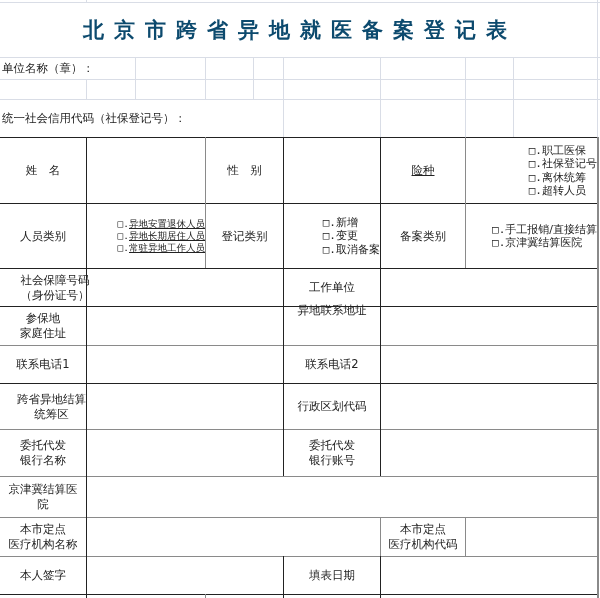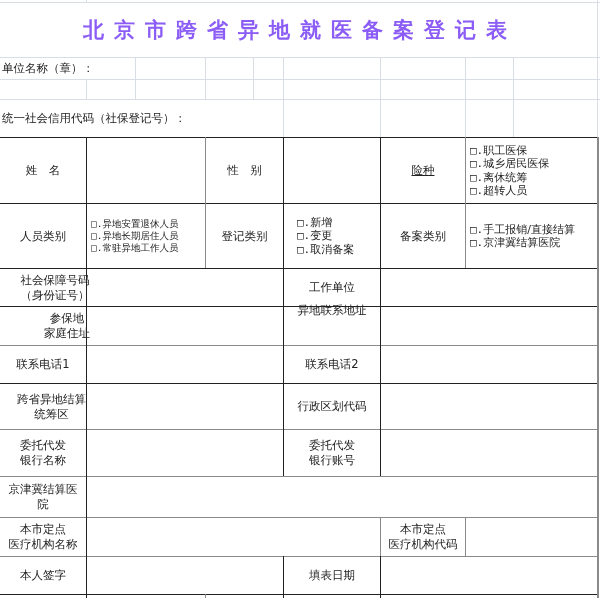--- a/index.html
+++ b/index.html
@@ -2,29 +2,29 @@
 <html><head>
 <meta charset="utf-8">
 <style>
   html, body { margin: 0; padding: 0; background: #ffffff; }
   body { width: 600px; height: 598px; position: relative; overflow: hidden;
          font-family: "DejaVu Sans", "Liberation Sans", sans-serif; color: #222; }
   .abs { position: absolute; box-sizing: border-box; }
   .grid-v { position: absolute; width: 1px; background: #d9dde6; }
   .grid-h { position: absolute; height: 1px; background: #d9dde6; }
   .title { left: 0; top: 3px; width: 600px; height: 54px; display: flex; align-items: center; justify-content: center;
-           font-family: "DejaVu Serif", "Liberation Serif", serif; font-weight: bold; font-size: 21px; letter-spacing: 10px; color: #8b5cf6; }
+           font-family: "DejaVu Serif", "Liberation Serif", serif; font-weight: bold; font-size: 21px; letter-spacing: 10px; color: #0c4a6e; }
   .label-left { font-size: 11.5px; color: #222; }
   .line-b { position: absolute; background: #222; }
   .line-g { position: absolute; background: #8a8a8a; }
   .cell { position: absolute; display: flex; align-items: center; justify-content: center; text-align: center;
           font-size: 11.5px; line-height: 15px; color: #222; box-sizing: border-box; }
-  .cell.left { justify-content: flex-start; text-align: left; padding-left: 4px; }
+  .cell.left { justify-content: flex-end; text-align: left; padding-left: 4px; }
   .opts { display: flex; flex-direction: column; align-items: flex-start; }
-  .opts.small { font-size: 9.5px; line-height: 12px; }
+  .opts.small { font-size: 9.5px; line-height: 12px; text-decoration: underline; }
   .opts.mid { font-size: 11px; line-height: 13.5px; }
   .opt { white-space: nowrap; }
   .opt .box { display: inline-block; font-family: "DejaVu Sans Mono", monospace; }
   .fill { cursor: text; }
 </style>
 </head>
 <body>
 
 <div class="grid-h" style="left:0;top:2px;width:600px;"></div>
 <div class="grid-h" style="left:0;top:57px;width:600px;"></div>
@@ -75,36 +75,36 @@
 <div class="line-g" style="left:597px;top:137px;width:2px;height:461px;"></div>
 
 <div class="cell" style="left:0;top:138px;width:86px;height:65px;">姓　名</div>
 <div class="cell fill" style="left:87px;top:138px;width:118px;height:65px;"></div>
 <div class="cell" style="left:206px;top:138px;width:77px;height:65px;text-align:center;">性　别</div>
 <div class="cell fill" style="left:284px;top:138px;width:96px;height:65px;"></div>
 <div class="cell" style="left:381px;top:138px;width:84px;height:65px;text-decoration:underline;">险种</div>
 <div class="cell left" style="left:466px;top:138px;width:131px;height:65px;">
   <div class="opts mid">
     <div class="opt"><span class="box">□.</span><span>职工医保</span></div>
-    <div class="opt"><span class="box">□.</span><span>城乡居民医保</span></div>
+    <div class="opt"><span class="box">□.</span><span>社保登记号</span></div>
     <div class="opt"><span class="box">□.</span><span>离休统筹</span></div>
     <div class="opt"><span class="box">□.</span><span>超转人员</span></div>
   </div>
 </div>
 
 <div class="cell" style="left:0;top:204px;width:86px;height:64px;">人员类别</div>
 <div class="cell left" style="left:87px;top:204px;width:118px;height:64px;">
   <div class="opts small">
     <div class="opt"><span class="box">□.</span><span>异地安置退休人员</span></div>
     <div class="opt"><span class="box">□.</span><span>异地长期居住人员</span></div>
     <div class="opt"><span class="box">□.</span><span>常驻异地工作人员</span></div>
   </div>
 </div>
 <div class="cell" style="left:206px;top:204px;width:77px;height:64px;">登记类别</div>
-<div class="cell left" style="left:284px;top:204px;width:96px;height:64px;margin-left:9px;">
+<div class="cell left" style="left:284px;top:204px;width:96px;height:64px;">
   <div class="opts mid">
     <div class="opt"><span class="box">□.</span><span>新增</span></div>
     <div class="opt"><span class="box">□.</span><span>变更</span></div>
     <div class="opt"><span class="box">□.</span><span>取消备案</span></div>
   </div>
 </div>
 <div class="cell" style="left:381px;top:204px;width:84px;height:64px;">备案类别</div>
 <div class="cell left" style="left:466px;top:204px;width:131px;height:64px;">
   <div class="opts mid">
     <div class="opt"><span class="box">□.</span><span>手工报销/直接结算</span></div>
@@ -115,21 +115,21 @@
 <div class="cell" style="left:12px;top:269px;width:86px;height:37px;">
   <div>
       <div>社会保障号码</div>
       <div>（身份证号）</div>
     </div>
 </div>
 <div class="cell fill" style="left:87px;top:269px;width:196px;height:37px;"></div>
 <div class="cell" style="left:284px;top:269px;width:96px;height:37px;">工作单位</div>
 <div class="cell fill" style="left:381px;top:269px;width:216px;height:37px;"></div>
 
-<div class="cell" style="left:0;top:307px;width:86px;height:38px;margin-left:24px;">
+<div class="cell" style="left:0;top:307px;width:86px;height:38px;">
   <div>
       <div>参保地</div>
       <div>家庭住址</div>
     </div>
 </div>
 <div class="cell fill" style="left:87px;top:307px;width:196px;height:38px;"></div>
 <div class="cell" style="left:284px;top:291px;width:96px;height:38px;">异地联系地址</div>
 <div class="cell fill" style="left:381px;top:307px;width:216px;height:38px;"></div>
 
 <div class="cell" style="left:0;top:346px;width:86px;height:37px;">联系电话1</div>

